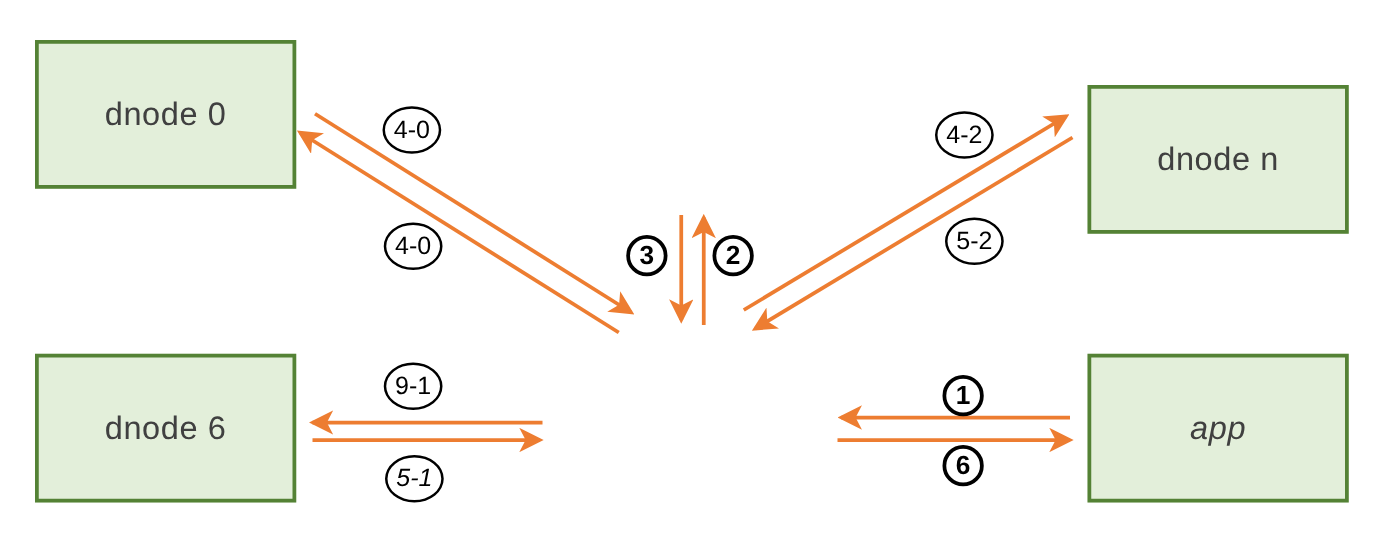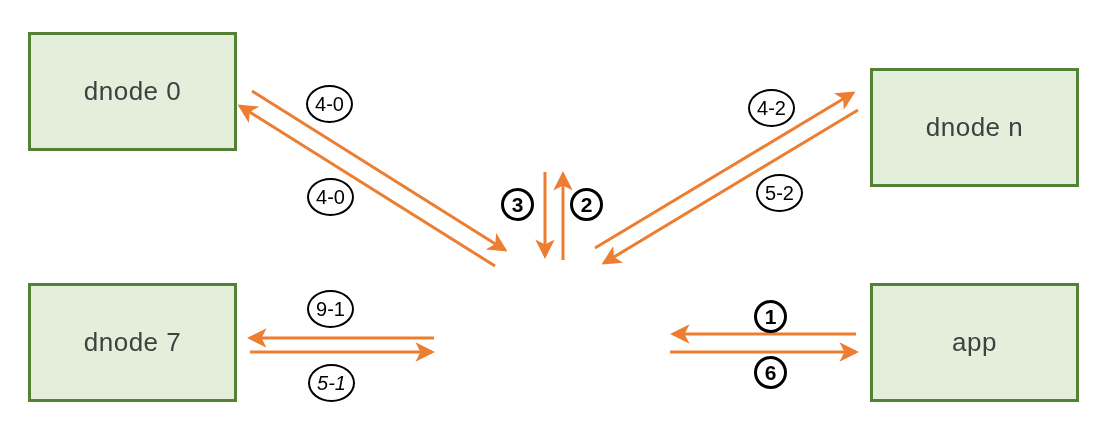--- a/index.html
+++ b/index.html
@@ -34,21 +34,21 @@
     justify-content: center;
     font-size: 26px;
     color: #404040;
     letter-spacing: 0.5px;
   }
   .node-dnode0 { left: 28px;  top: 32px;  }
   .node-mnode  { left: 449px; top: 32px;  }
   .node-dnoden { left: 870px; top: 32px; margin-top: 36px;  }
   .node-dnode1 { left: 28px;  top: 283px; }
   .node-taosc  { left: 449px; top: 283px; }
-  .node-app    { left: 870px; top: 283px; }
+  .node-app    { left: 870px; top: 283px; font-style: italic; }
 
   .pill {
     position: absolute;
     background: #ffffff;
     border: 2.5px solid #000000;
     border-radius: 50%;
     box-sizing: border-box;
     display: flex;
     align-items: center;
     justify-content: center;
@@ -107,21 +107,21 @@
     <line class="edge-line" x1="670" y1="352" x2="856" y2="352" marker-end="url(#ah)"></line>
   </svg>
 
   <div class="node node-dnode0">
     <span>dnode 0</span>
   </div>
   <div class="node node-dnoden">
     <span>dnode n</span>
   </div>
   <div class="node node-dnode1">
-    <span>dnode 7</span>
+    <span>dnode 6</span>
   </div>
   <div class="node node-app">
     <span>app</span>
   </div>
 
   <div class="pill wide lbl-5-0">
     <span>4-0</span>
   </div>
   <div class="pill wide lbl-4-0">
     <span>4-0</span>

